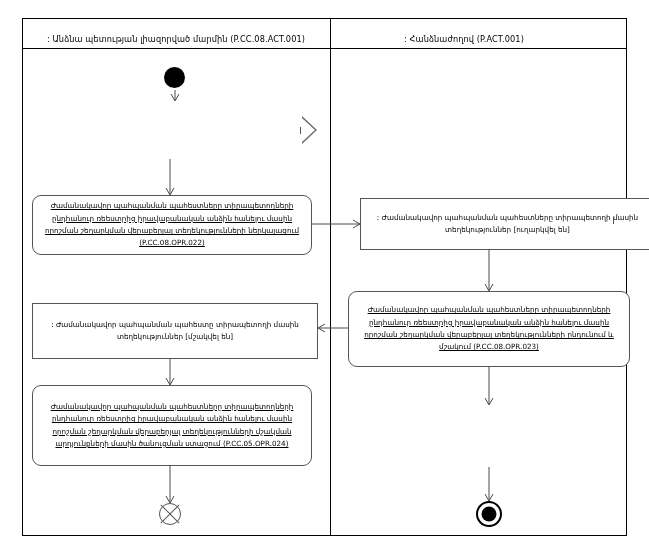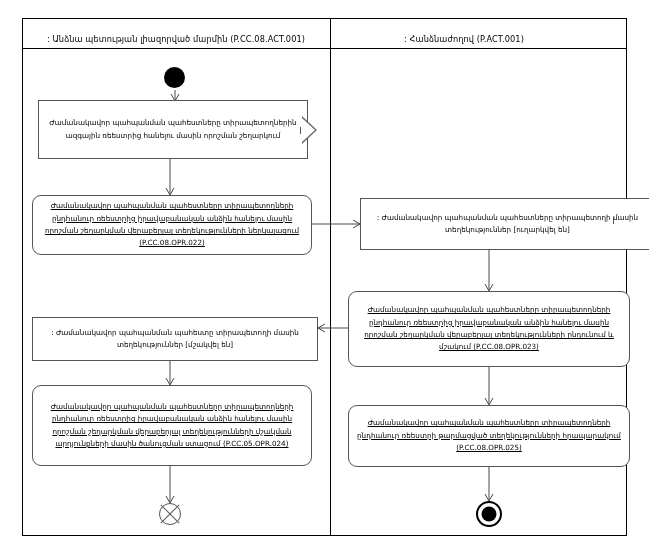--- a/index.html
+++ b/index.html
@@ -202,52 +202,46 @@
 
     <line x1="170" y1="466" x2="170" y2="502"></line>
     <polyline class="arrowhead" points="166,496 170,503 174,496"></polyline>
 
     <line x1="489" y1="467" x2="489" y2="500"></line>
     <polyline class="arrowhead" points="485,494 489,501 493,494"></polyline>
   </svg>
 
   <div class="initial-node" style="left:164px; top:67px;"></div>
 
-  <div class="node note" style="left:38px; top:100px; width:270px; height:59px;">
-    <span class="node-text">Ժամանակավոր պահպանման պահեստները տիրապետողներին ազգային ռեեստրից հանելու մասին որոշման շեղարկում</span>
-  </div>
   <div class="chevron" style="left:302px; top:116px;"></div>
   <div class="chev-tick" style="left:300px; top:127px;"></div>
 
   <div class="node rounded" style="left:32px; top:195px; width:280px; height:60px;">
     <span class="node-text">Ժամանակավոր պահպանման պահեստները տիրապետողների ընդհանուր ռեեստրից իրավաբանական անձին հանելու մասին որոշման շեղարկման վերաբերյալ տեղեկությունների ներկայացում (P.CC.08.OPR.022)</span>
   </div>
 
-  <div class="node square" style="left:32px; top:317px; width:286px; height:44px;justify-content:center;">
+  <div class="node square" style="left:32px; top:303px; width:286px; height:56px;justify-content:center;">
     <span class="node-text">: Ժամանակավոր պահպանման պահեստը տիրապետողի մասին տեղեկություններ [մշակվել են]</span>
   </div>
 
   <div class="node rounded" style="left:32px; top:385px; width:280px; height:81px;">
     <span class="node-text">Ժամանակավոր պահպանման պահեստները տիրապետողների ընդհանուր ռեեստրից իրավաբանական անձին հանելու մասին որոշման շեղարկման վերաբերյալ տեղեկությունների մշակման  արդյունքների մասին ծանուցման ստացում (P.CC.05.OPR.024)</span>
   </div>
 
   <div class="flow-final" style="left:159px; top:503px;">
     <span class="clip"></span>
   </div>
 
   <div class="node square" style="left:360px; top:198px; width:295px; height:52px;">
     <span class="node-text">: Ժամանակավոր պահպանման պահեստները տիրապետողի մասին տեղեկություններ [ուղարկվել են]</span>
   </div>
   <div class="chev-tick" style="left:613px; top:217px;"></div>
 
   <div class="node rounded" style="left:348px; top:291px; width:282px; height:76px;">
     <span class="node-text">Ժամանակավոր պահպանման պահեստները տիրապետողների ընդհանուր ռեեստրից իրավաբանական անձին հանելու մասին որոշման շեղարկման վերաբերյալ տեղեկությունների ընդունում և մշակում (P.CC.08.OPR.023)</span>
   </div>
 
-  <div class="node rounded" style="left:348px; top:405px; width:282px; height:62px;">
-    <span class="node-text">Ժամանակավոր պահպանման պահեստները տիրապետողների ընդհանուր ռեեստրի թարմացված տեղեկությունների հրապարակում (P.CC.08.OPR.025)</span>
-  </div>
 
   <div class="activity-final" style="left:476px; top:501px;">
     <span class="inner"></span>
   </div>
 
 </div>
 
 </body></html>

